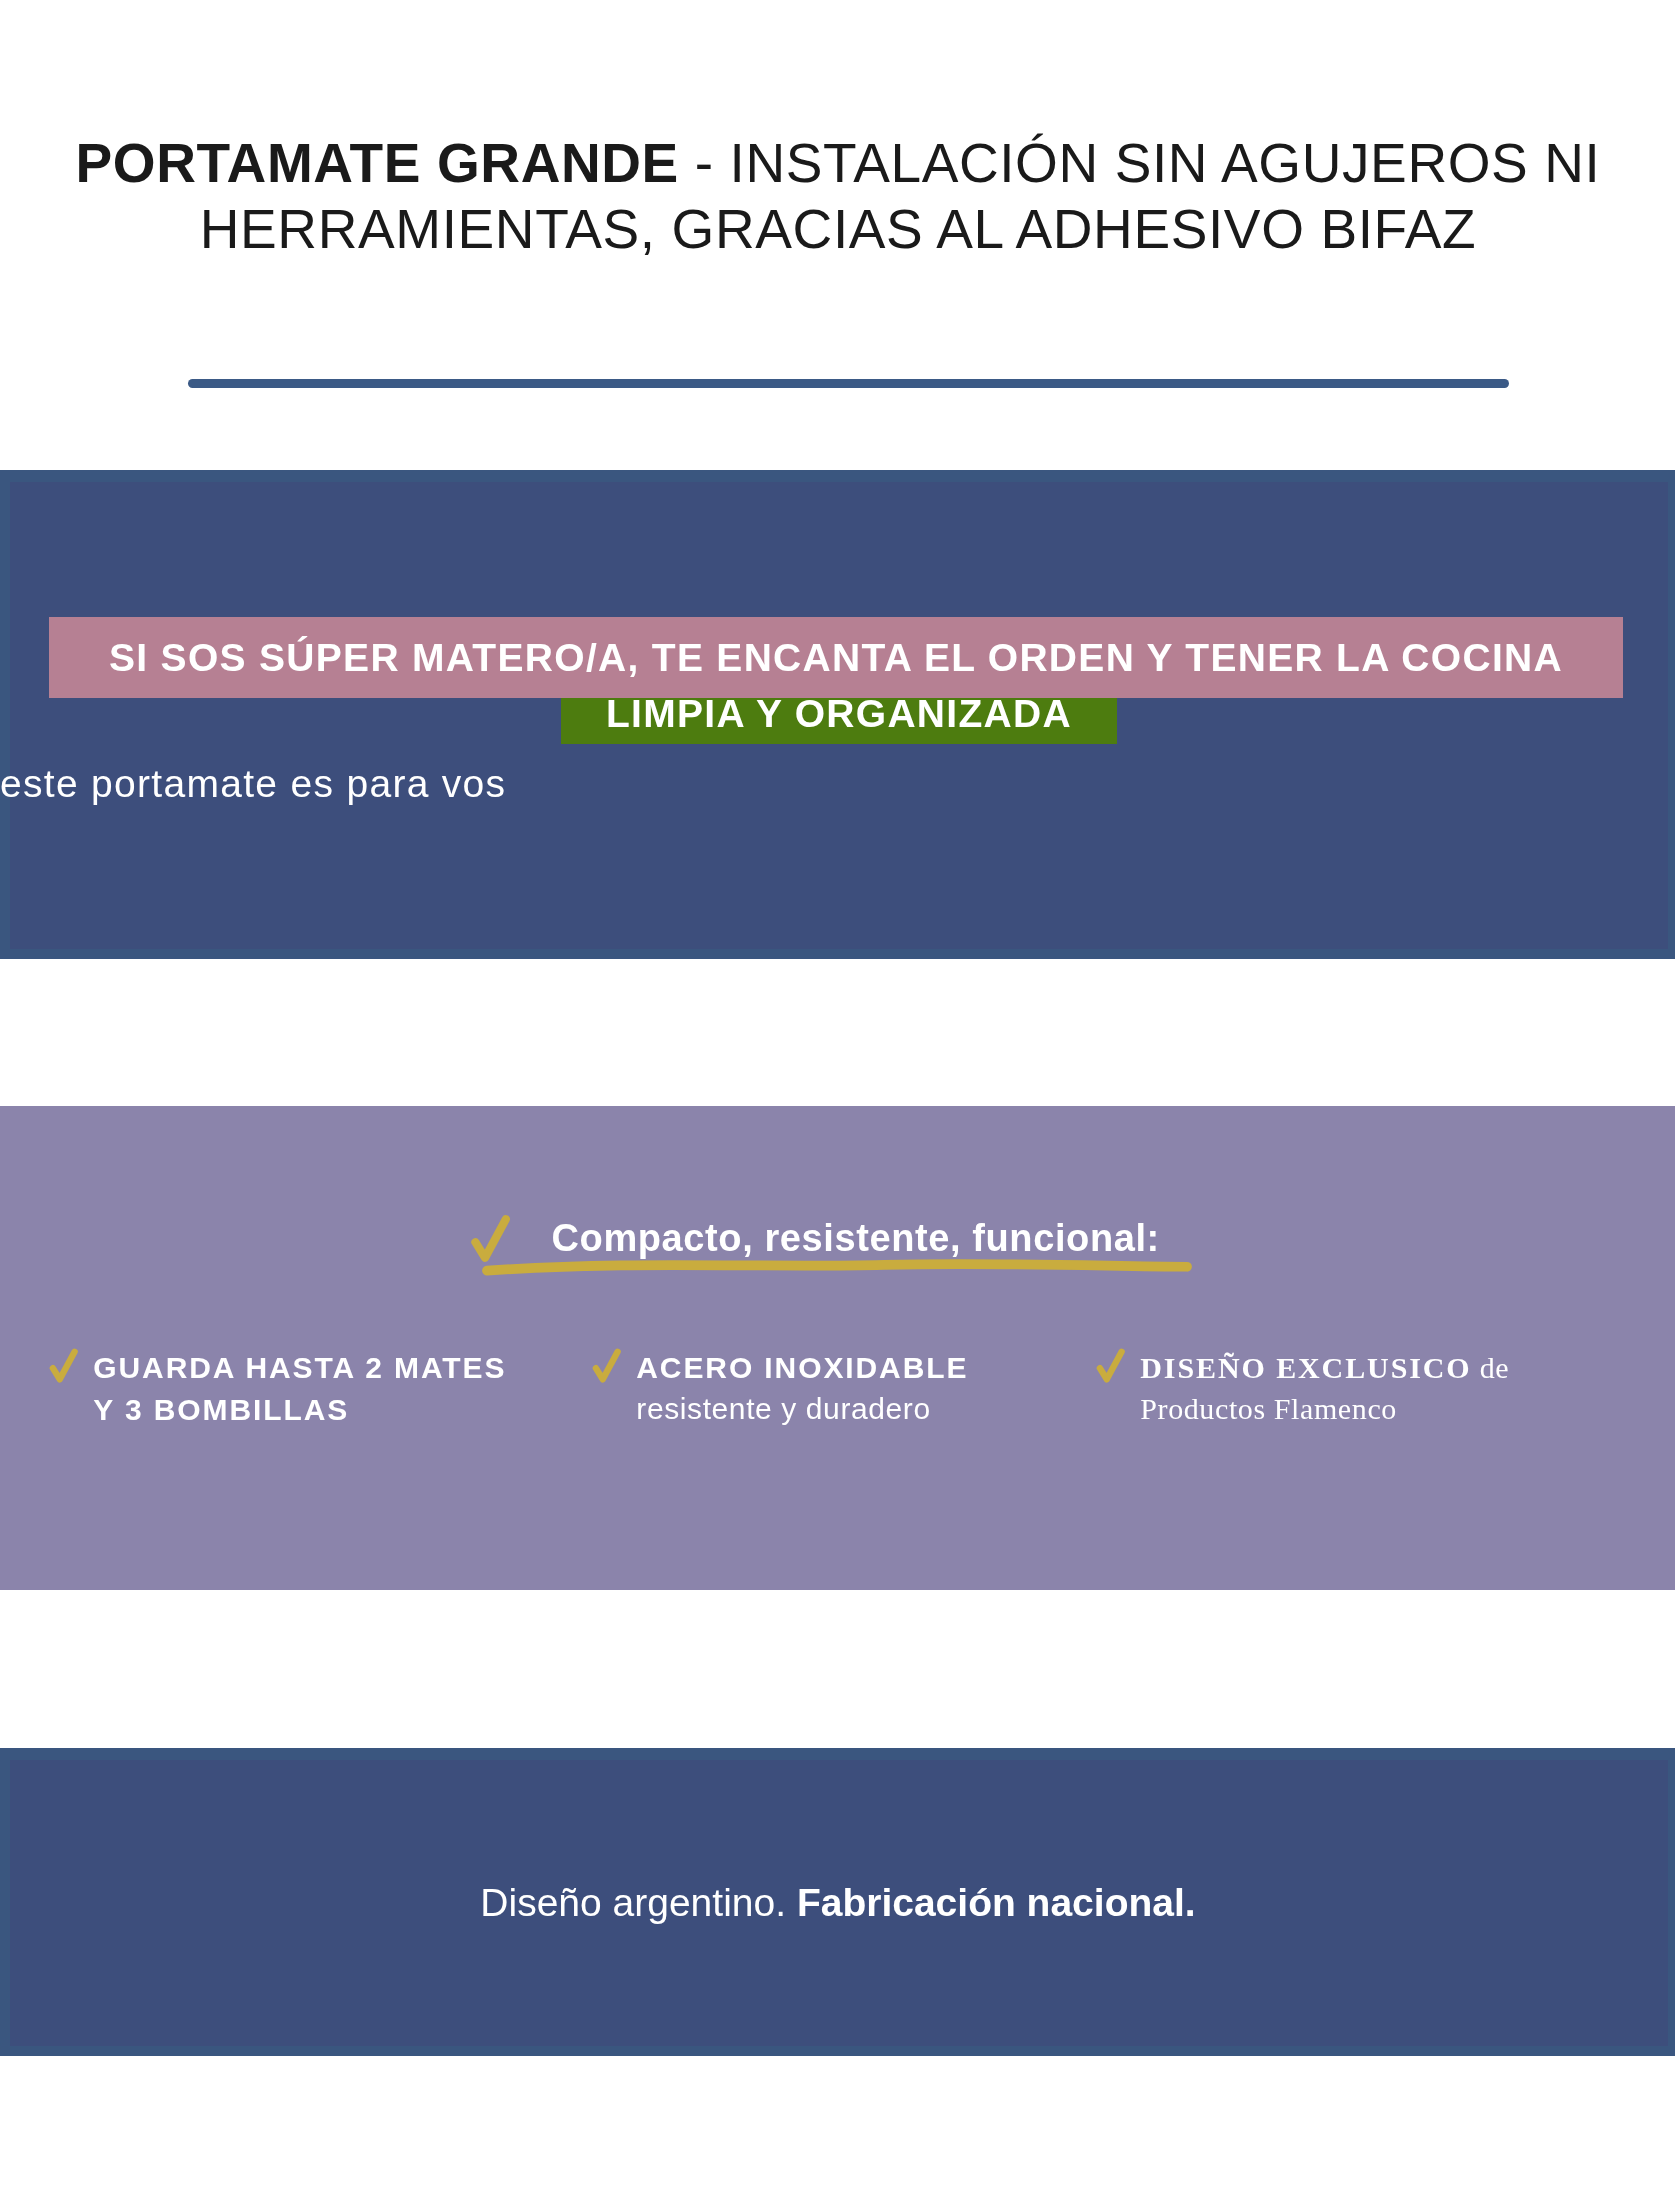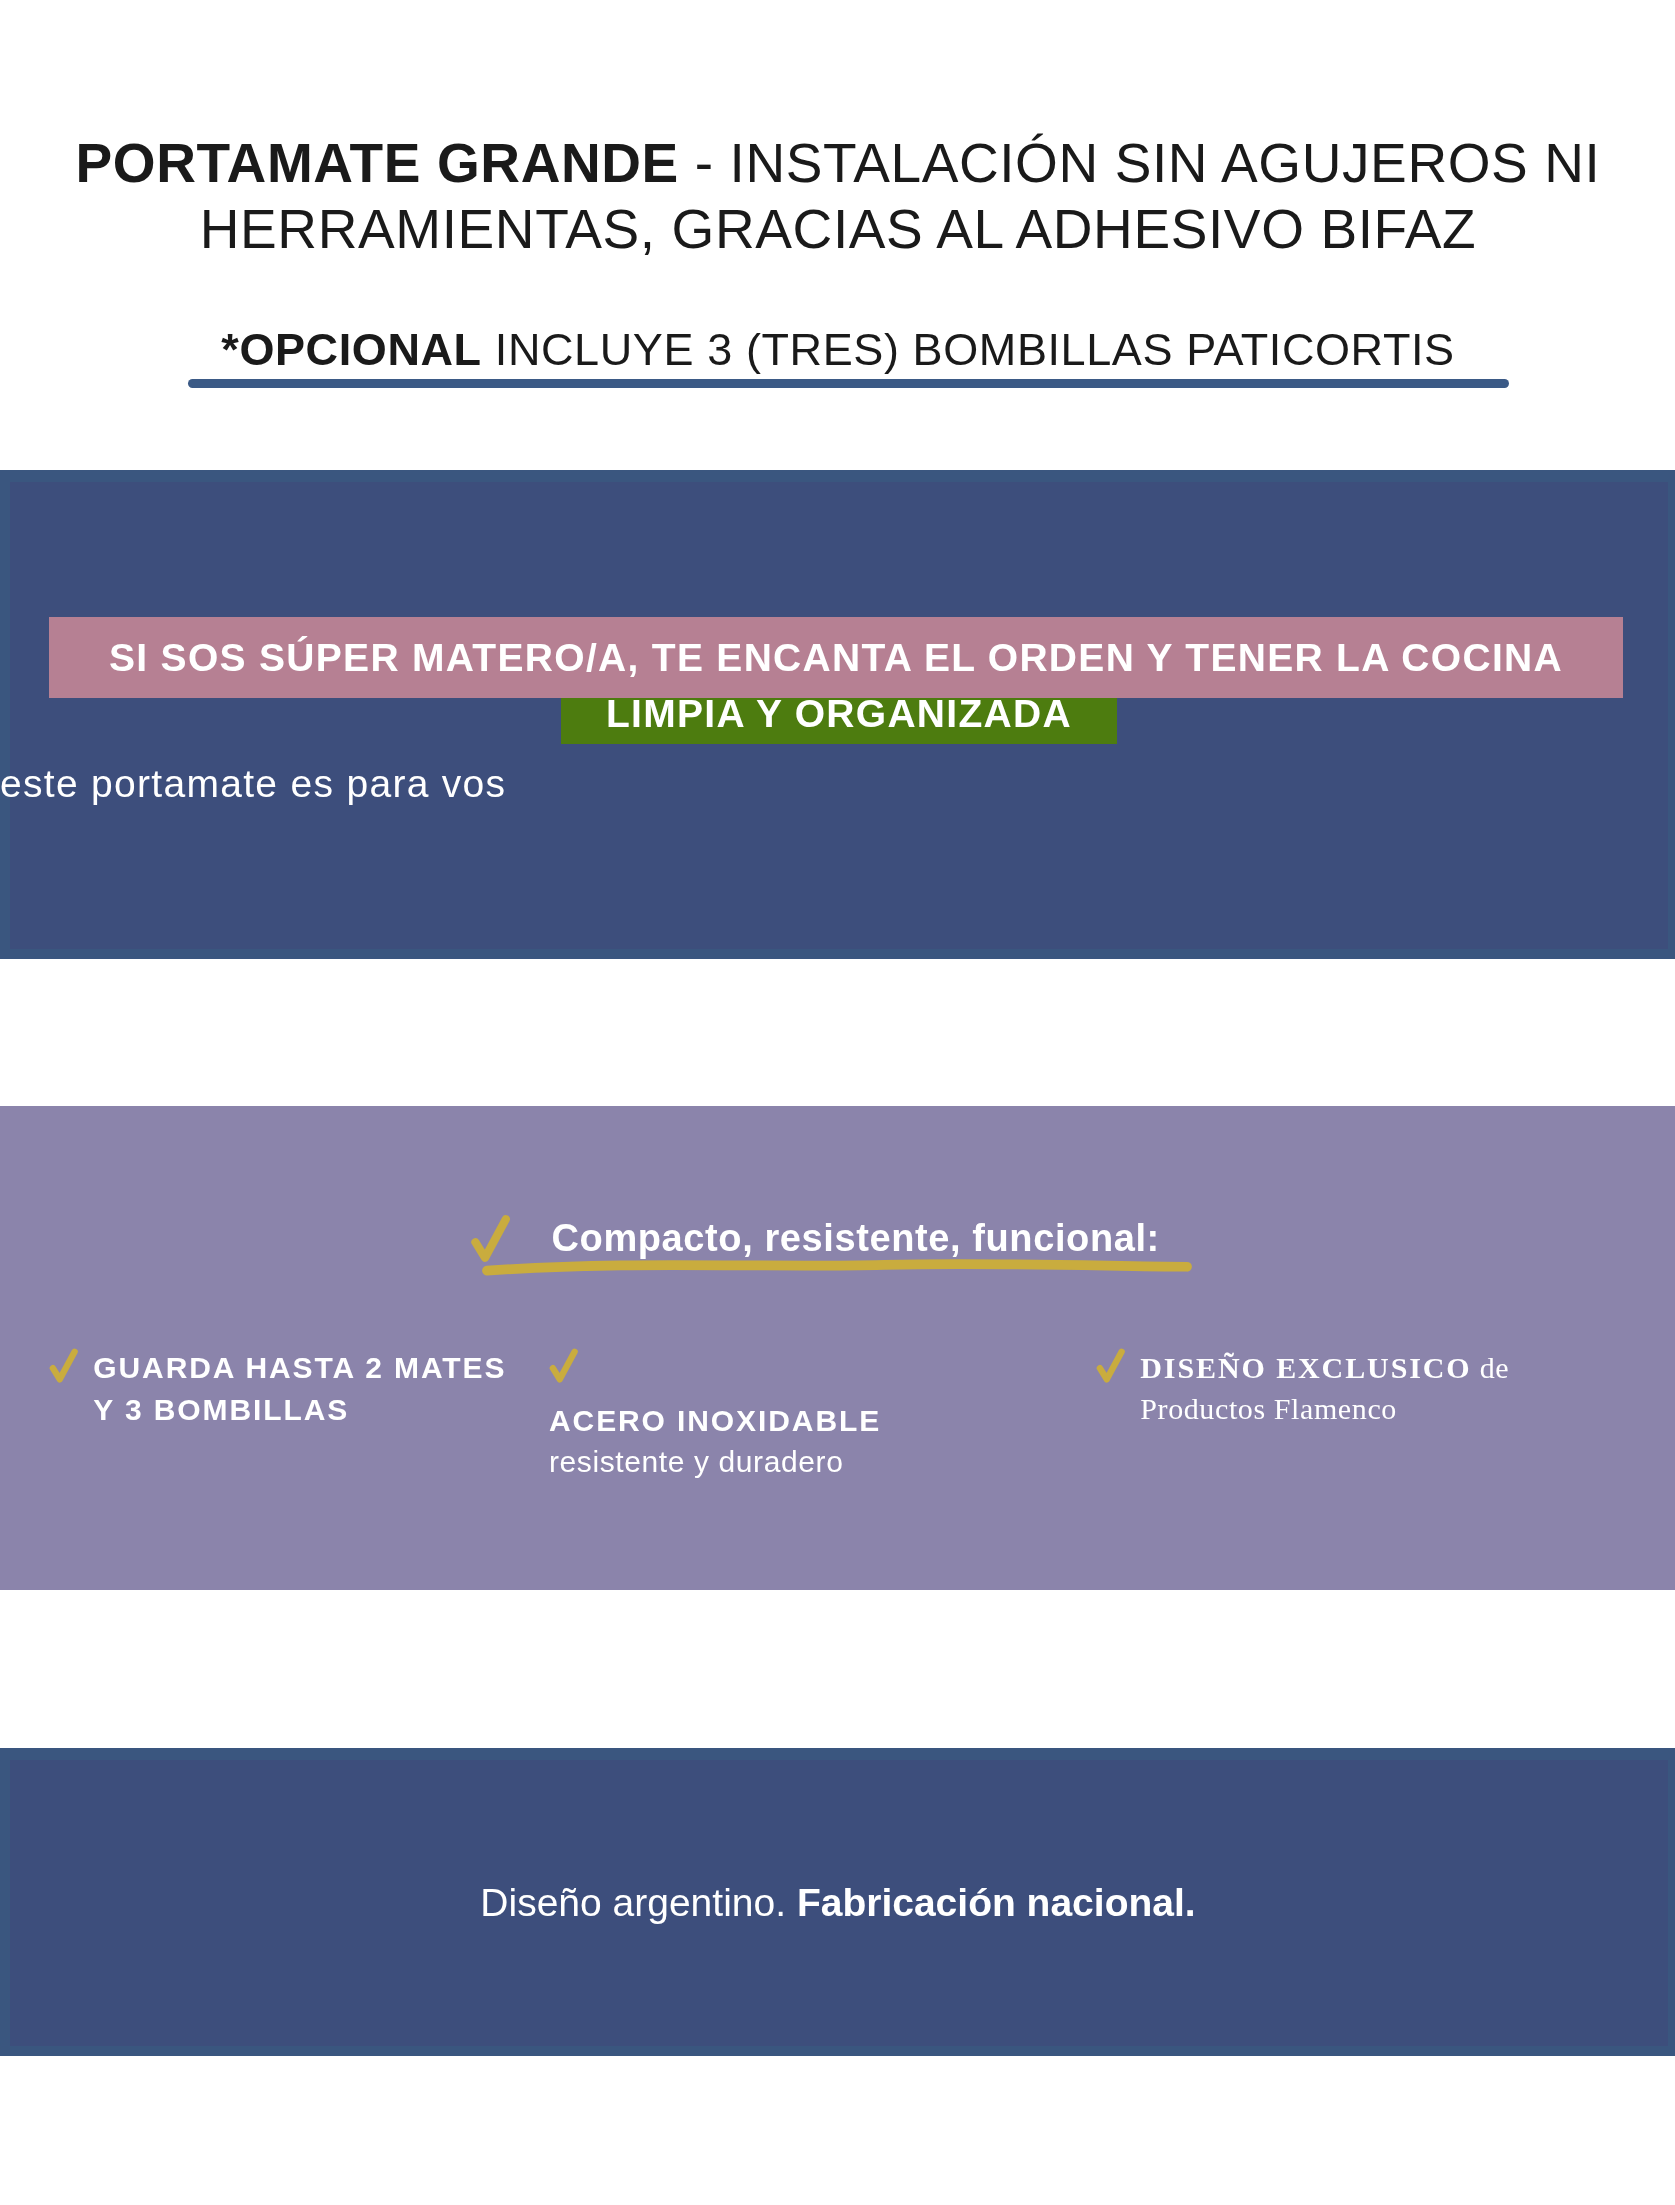--- a/index.html
+++ b/index.html
@@ -56,21 +56,21 @@
     position:absolute;left:0;top:1214px;width:1676px;
     display:flex;justify-content:center;align-items:flex-start;gap:23.4px;
     transform:translateX(-23px);
   }
   .feat-heading .txt{
     color:#ffffff;font-weight:700;font-size:38px;line-height:48px;letter-spacing:0.6px;white-space:nowrap;margin-left:16px;
   }
   .feat-underline{position:absolute;left:481px;top:1257px;}
   .feat-col{position:absolute;display:flex;gap:14.3px;align-items:flex-start;}
   #feat-col-1{left:49px;top:1347px;}
-  #feat-col-2{left:549px;top:1347px;flex-direction:column;}
+  #feat-col-2{left:592px;top:1347px;}
   #feat-col-3{left:1096px;top:1347px;font-family:Liberation Serif, serif;}
   .feat-col .check{flex:0 0 auto;margin-top:1.3px;}
   .feat-col .lines{color:#ffffff;}
   .feat-bold{font-weight:700;font-size:30px;line-height:42px;letter-spacing:1.9px;white-space:nowrap;}
   .feat-reg{font-weight:400;font-size:30px;line-height:39px;letter-spacing:0.6px;white-space:nowrap;}
   .feat-suffix{font-weight:400;letter-spacing:0.6px;}
   
   .footer-text{
     position:absolute;left:0;top:1877px;width:1676px;text-align:center;
     color:#ffffff;font-size:39px;line-height:52px;font-weight:400;white-space:nowrap;
@@ -80,23 +80,20 @@
 </head>
 <body>
 
 <div class="page">
 
   <div class="title">
     <div><span class="b">PORTAMATE GRANDE</span><span> - INSTALACIÓN SIN AGUJEROS NI</span></div>
     <div>HERRAMIENTAS, GRACIAS AL ADHESIVO BIFAZ</div>
   </div>
 
-  <div class="subtitle">
-    <span class="b">*OPCIONAL</span><span> INCLUYE 3 (TRES) BOMBILLAS PATICORTIS</span>
-  </div>
   <div class="subtitle-rule"></div>
 
   <div class="panel-navy" id="hero-panel">
     <div class="inner"></div>
   </div>
   <div class="hl-bar1">
     <span>SI SOS SÚPER MATERO/A, TE ENCANTA EL ORDEN Y TENER LA COCINA</span>
   </div>
   <div class="hl-bar2">
     <span>LIMPIA Y ORGANIZADA</span>

